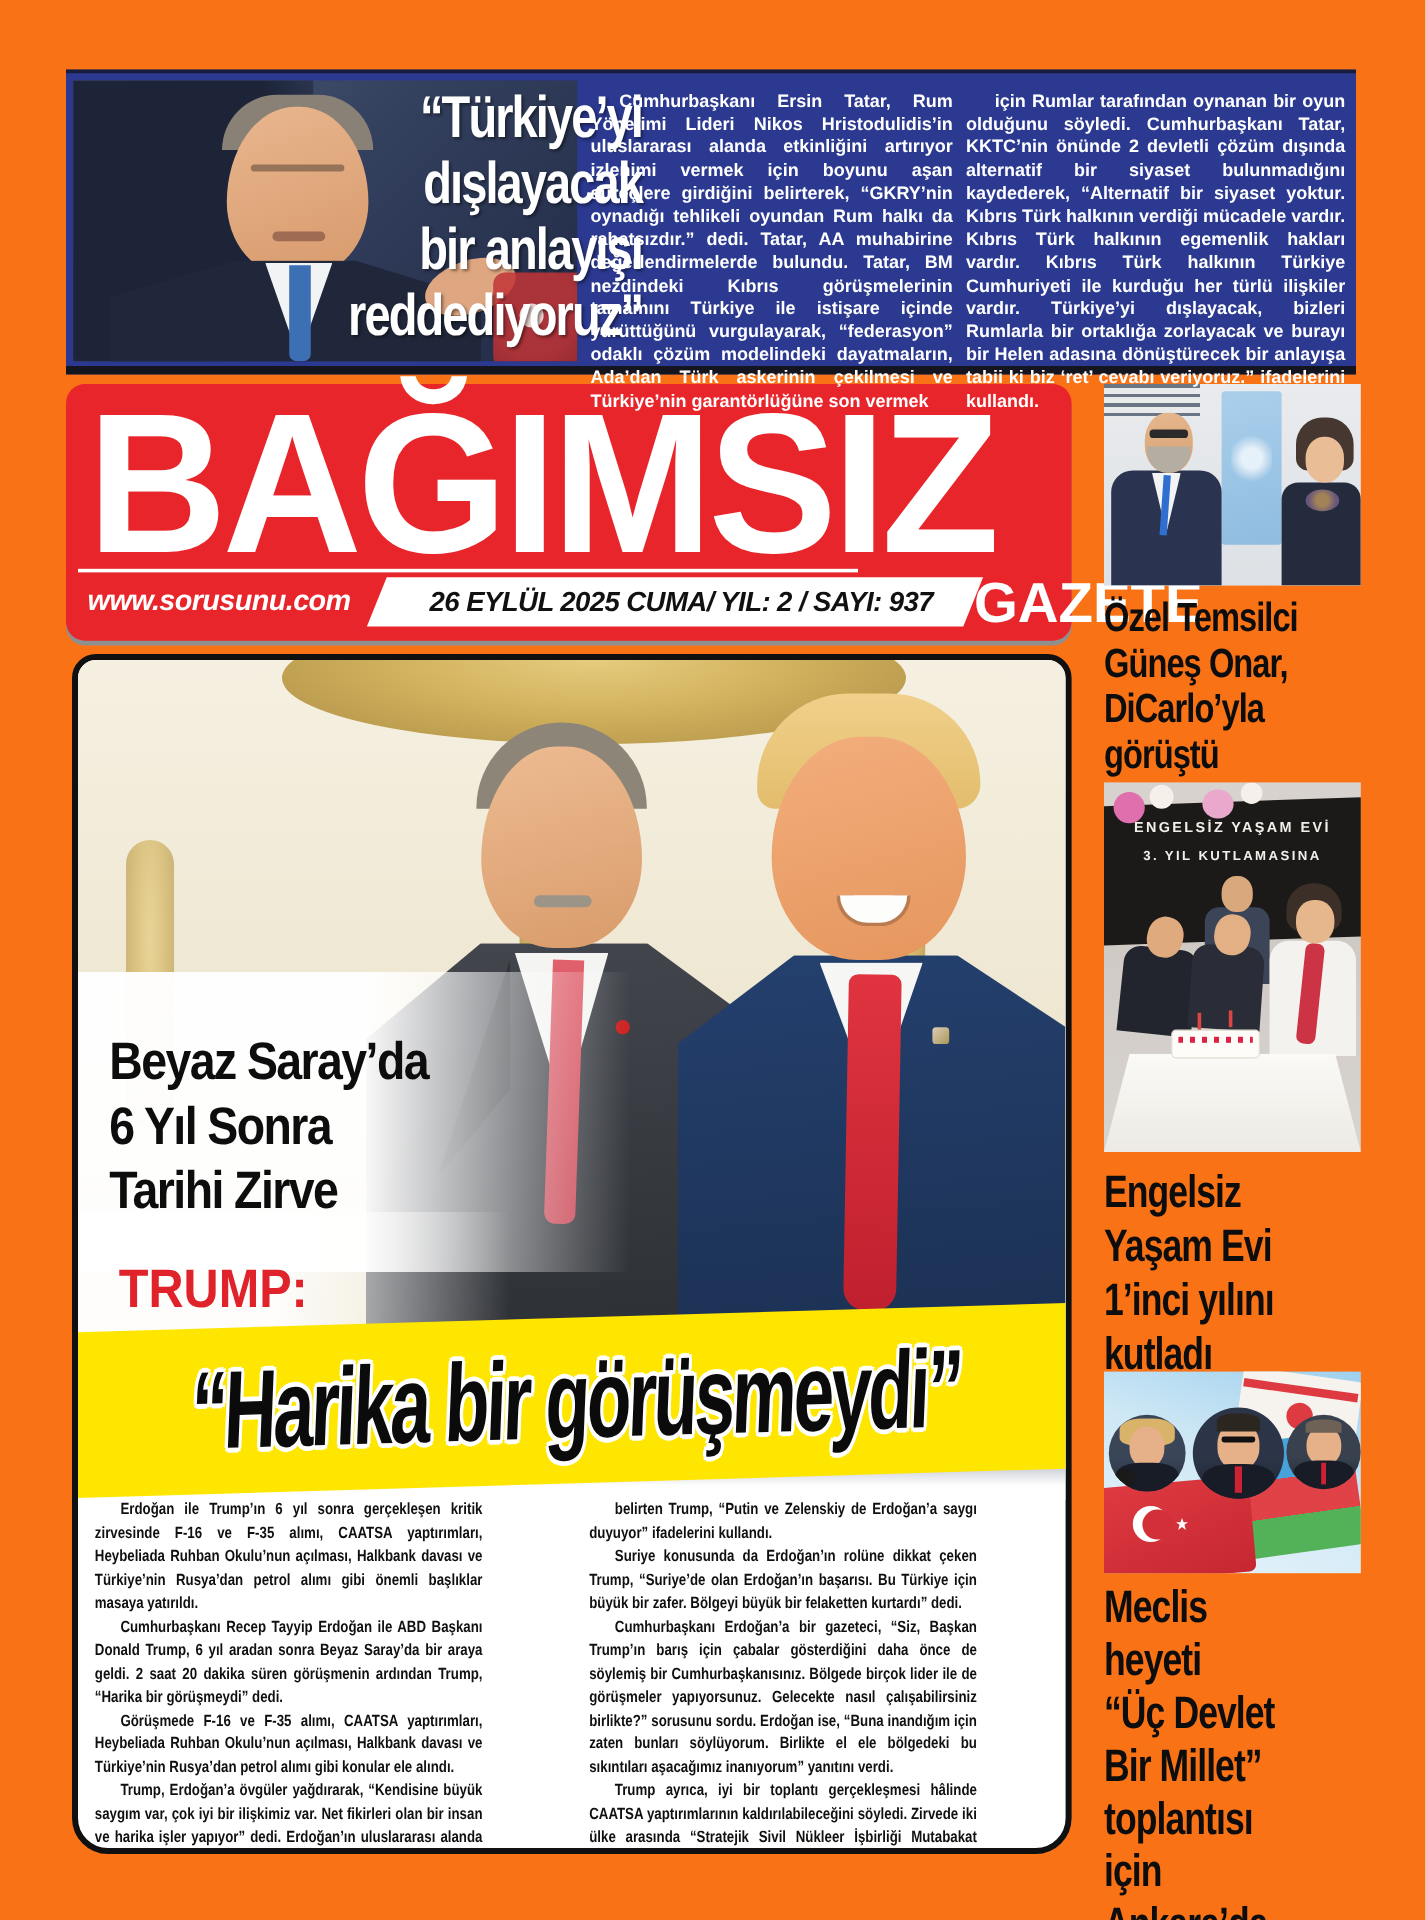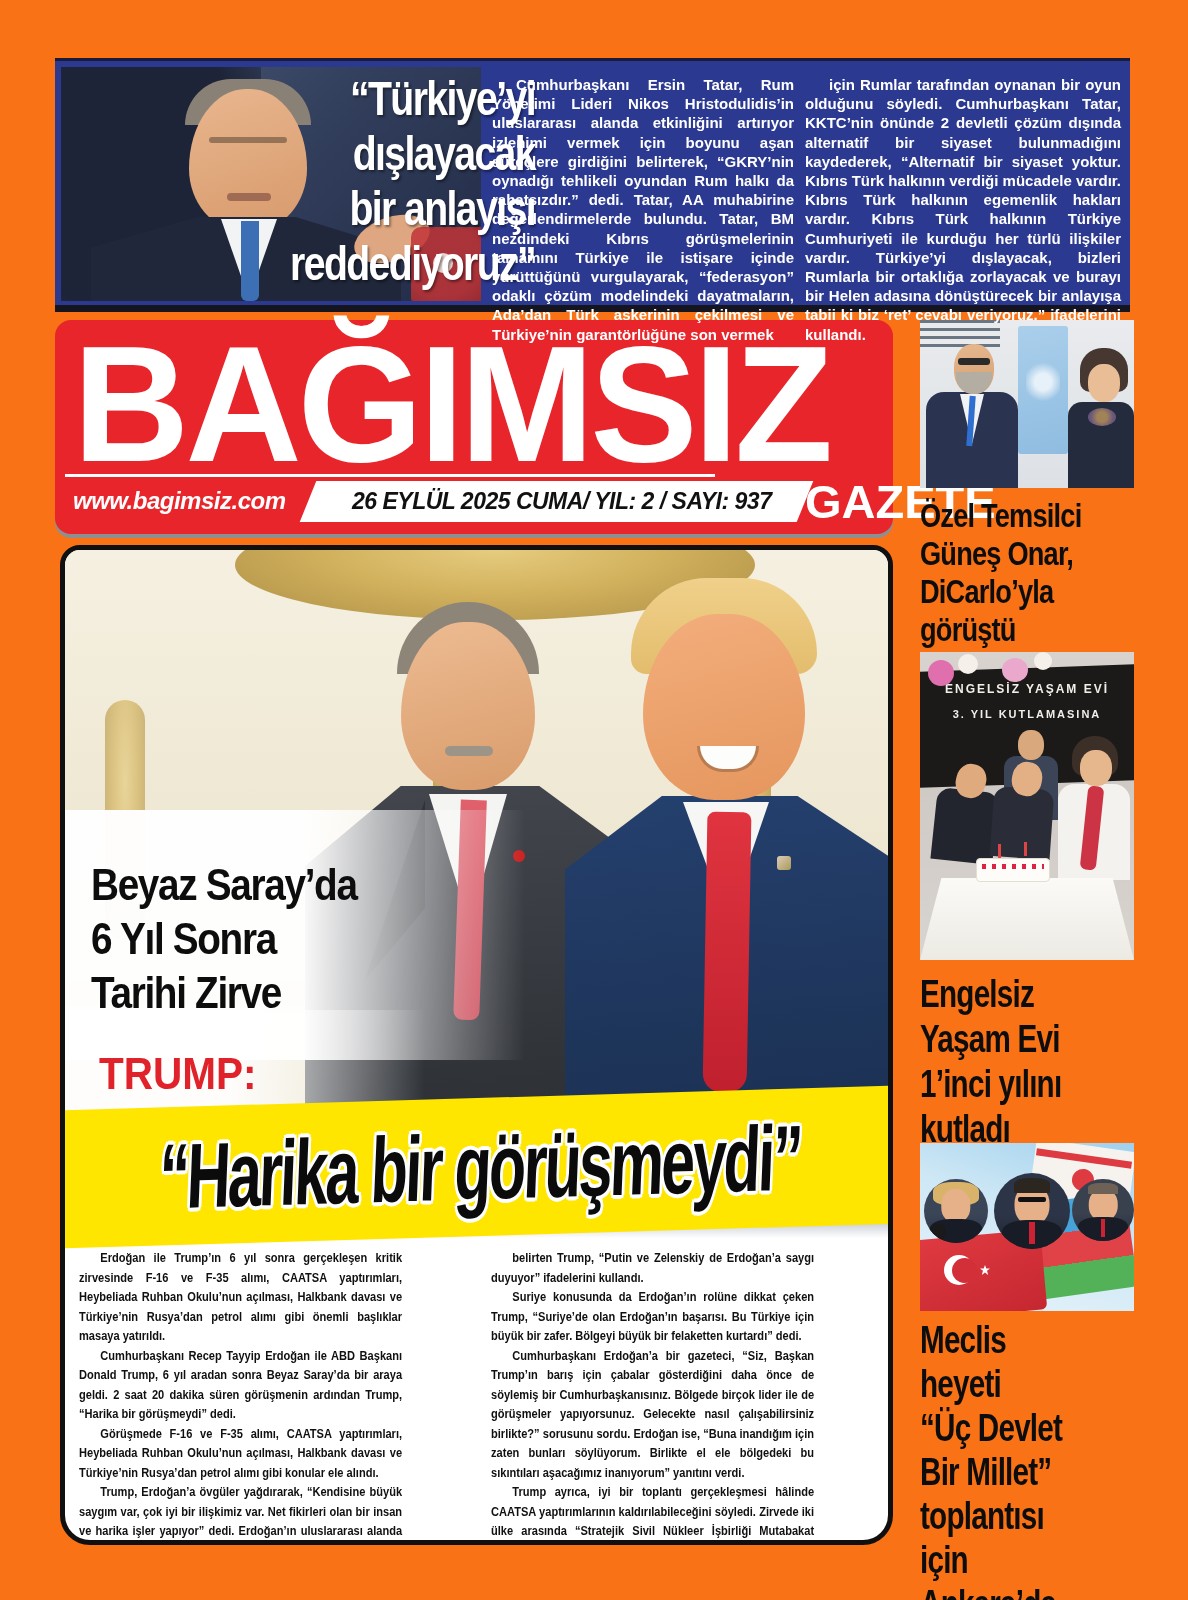--- a/index.html
+++ b/index.html
@@ -188,21 +188,21 @@
         <p>Cumhurbaşkanı Ersin Tatar, Rum Yönetimi Lideri Nikos Hristodulidis’in uluslararası alanda etkinliğini artırıyor izlenimi vermek için boyunu aşan süreçlere girdiğini belirterek, “GKRY’nin oynadığı tehlikeli oyundan Rum halkı da rahatsızdır.” dedi. Tatar, AA muhabirine değerlendirmelerde bulundu. Tatar, BM nezdindeki Kıbrıs görüşmelerinin tamamını Türkiye ile istişare içinde yürüttüğünü vurgulayarak, “federasyon” odaklı çözüm modelindeki dayatmaların, Ada’dan Türk askerinin çekilmesi ve Türkiye’nin garantörlüğüne son vermek</p>
       </div>
     <div class="abs top-col" id="top-col2">
         <p>için Rumlar tarafından oynanan bir oyun olduğunu söyledi. Cumhurbaşkanı Tatar, KKTC’nin önünde 2 devletli çözüm dışında alternatif bir siyaset bulunmadığını kaydederek, “Alternatif bir siyaset yoktur. Kıbrıs Türk halkının verdiği mücadele vardır. Kıbrıs Türk halkının egemenlik hakları vardır. Kıbrıs Türk halkının Türkiye Cumhuriyeti ile kurduğu her türlü ilişkiler vardır. Türkiye’yi dışlayacak, bizleri Rumlarla bir ortaklığa zorlayacak ve burayı bir Helen adasına dönüştürecek bir anlayışa tabii ki biz ‘ret’ cevabı veriyoruz.” ifadelerini kullandı.</p>
       </div>
   </div>
 
   <div class="abs" id="masthead">
     <div class="abs" id="brand">BAĞIMSIZ</div>
     <div class="abs" id="mast-strip">
-      <span id="website">www.bagimsiz.com</span>
+      <span id="website">www.sorusunu.com</span>
       <span id="datebox"><span id="dateline">26 EYLÜL 2025 CUMA/  YIL: 2  / SAYI: 937</span></span>
       <span id="gazete">GAZETE</span>
     </div>
   </div>
 
   <div class="abs" id="main-box">
     <div class="abs" id="photo-summit">
       <div class="abs gold orn-arch"></div>
       <div class="abs gold orn-c3"></div>
       <div class="abs gold orn-c1"></div>

